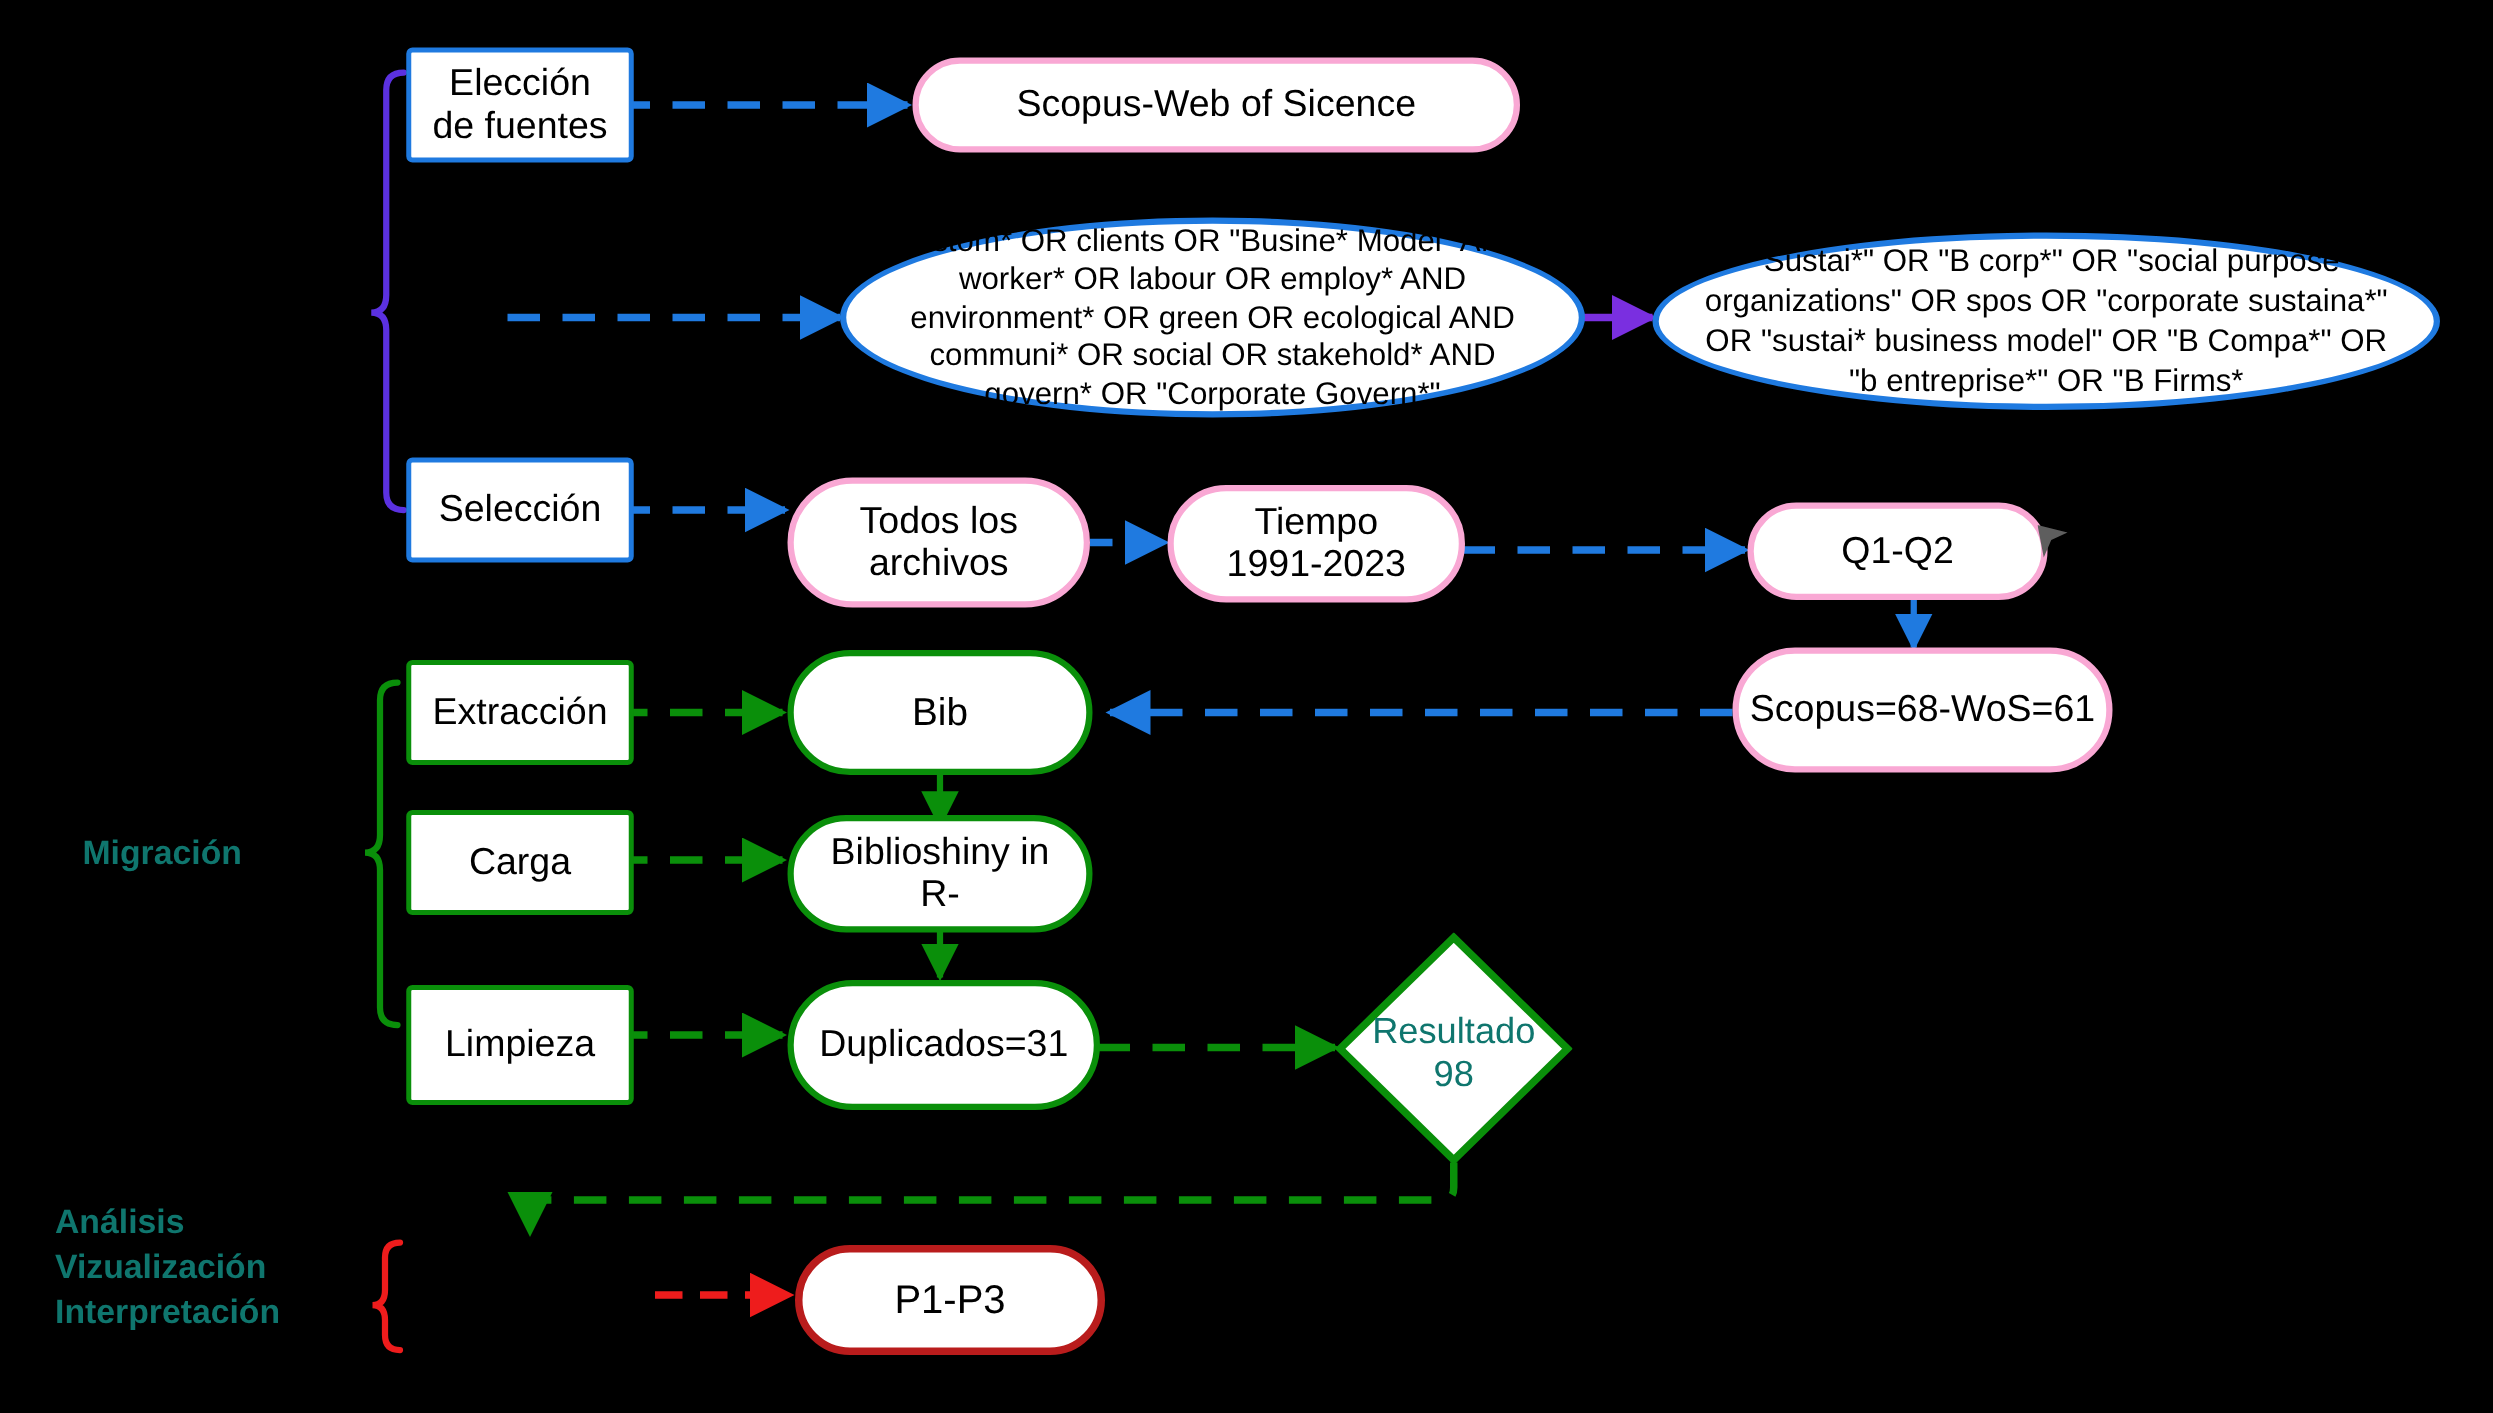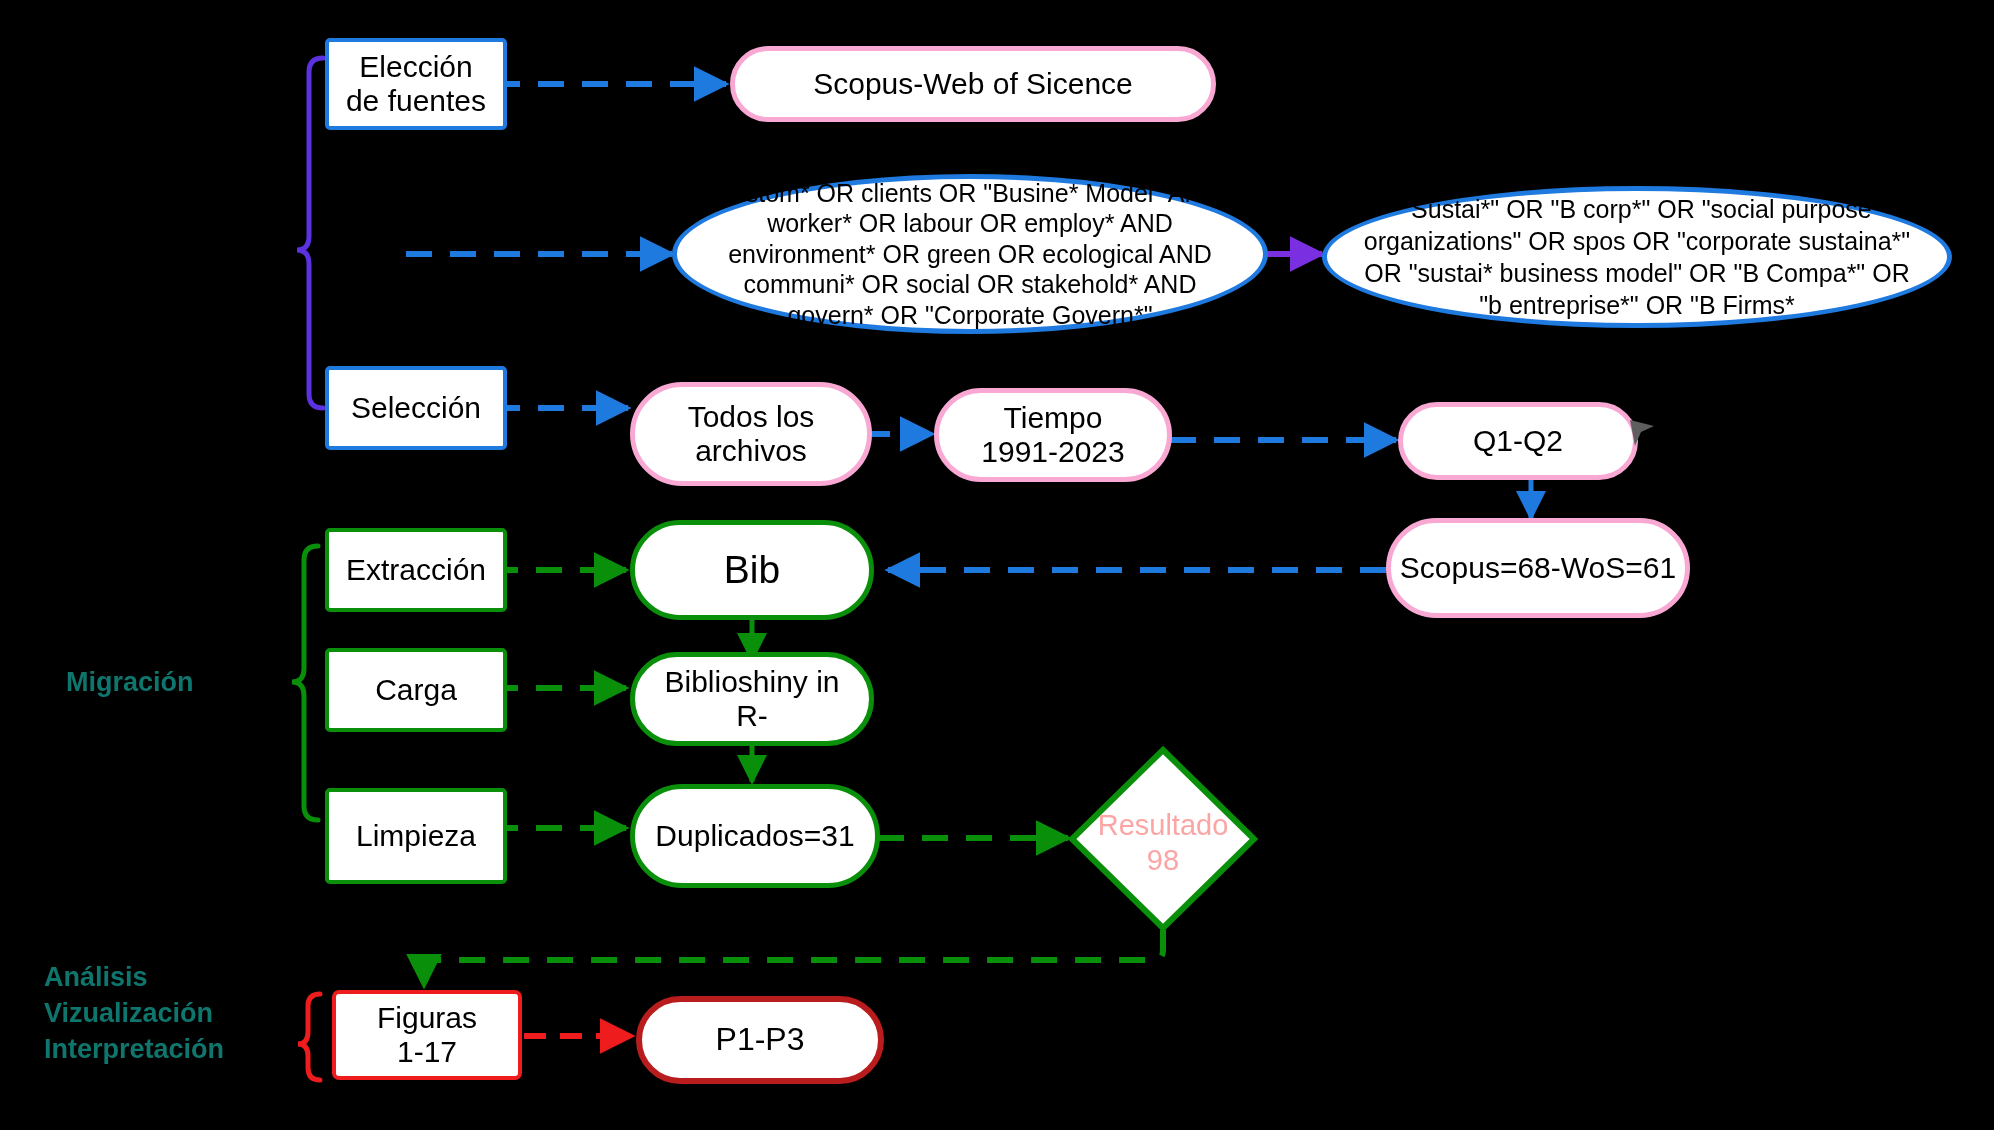--- a/index.html
+++ b/index.html
@@ -75,21 +75,21 @@
   }
   .diamond-wrap {
     position: absolute;
     z-index: 3;
   }
   .diamond-label {
     position: absolute;
     left: 0;
     width: 100%;
     text-align: center;
-    color: #fca5a5;
+    color: #0f766e;
     font-size: 29px;
     line-height: 1.2;
     white-space: pre-line;
     z-index: 4;
   }
   .cursor-arrow {
     position: absolute;
     z-index: 6;
   }
 </style>
@@ -164,40 +164,38 @@
 
 
   <div class="node rect-green" style="left:325px; top:528px; width:182px; height:84px; font-size:30px;">Extracción</div>
 
   <div class="node rect-blue" style="left:325px; top:366px; width:182px; height:84px; font-size:30px;">Selección</div>
 
   <div class="node rect-green" style="left:325px; top:648px; width:182px; height:84px; font-size:30px;">Carga</div>
 
   <div class="node rect-green" style="left:325px; top:788px; width:182px; height:96px; font-size:30px;">Limpieza</div>
 
-  <div class="node rect-red" style="left:332px; top:990px; width:190px; height:90px; font-size:30px;">Figuras
-1-17</div>
 
   <div class="node stadium-blue" style="left:730px; top:46px; width:486px; height:76px; font-size:30px;">Scopus-Web of Sicence</div>
 
   <div class="node ellipse-blue" style="left:672px; top:174px; width:596px; height:160px; font-size:25px; padding:0 40px; line-height:1.22;">custom* OR clients OR "Busine* Model" AND worker* OR labour OR employ* AND environment* OR green OR ecological AND communi* OR social OR stakehold* AND govern* OR "Corporate Govern*"</div>
 
   <div class="node ellipse-blue" style="left:1322px; top:186px; width:630px; height:142px; font-size:25px; padding:0 36px; line-height:1.28;">"Sustai*" OR "B corp*" OR "social purpose organizations" OR spos OR "corporate sustaina*" OR "sustai* business model" OR "B Compa*" OR "b entreprise*" OR "B Firms*</div>
 
   <div class="node stadium-blue" style="left:630px; top:382px; width:242px; height:104px; font-size:30px;">Todos los
 archivos</div>
 
   <div class="node stadium-blue" style="left:934px; top:388px; width:238px; height:94px; font-size:30px;">Tiempo
 1991-2023</div>
 
   <div class="node stadium-blue" style="left:1398px; top:402px; width:240px; height:78px; font-size:30px;">Q1-Q2</div>
 
   <div class="node stadium-blue" style="left:1386px; top:518px; width:304px; height:100px; font-size:30px;">Scopus=68-WoS=61</div>
 
-  <div class="node stadium-green" style="left:630px; top:520px; width:244px; height:100px; font-size:39px;">Bib</div>
+  <div class="node stadium-green" style="left:630px; top:520px; width:244px; height:100px; font-size:31px;">Bib</div>
 
   <div class="node stadium-green" style="left:630px; top:652px; width:244px; height:94px; font-size:30px;">Biblioshiny in
 R-</div>
 
   <div class="node stadium-green" style="left:630px; top:784px; width:250px; height:104px; font-size:30px;">Duplicados=31</div>
 
   <div class="diamond-wrap" style="left:1068px; top:746px; width:190px; height:186px;">
     <svg width="190" height="186" viewBox="0 0 190 186">
       <polygon points="95,4 186,93 95,182 4,93" fill="#ffffff" stroke="#0a8f0a" stroke-width="6"></polygon>
     </svg>

